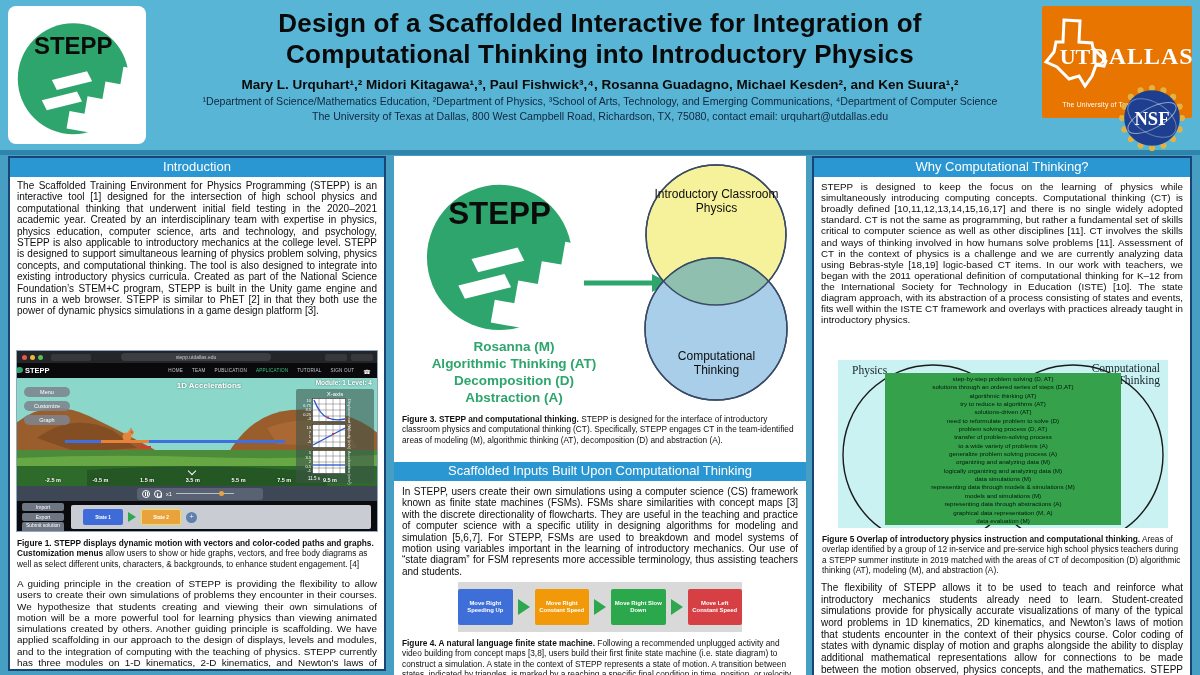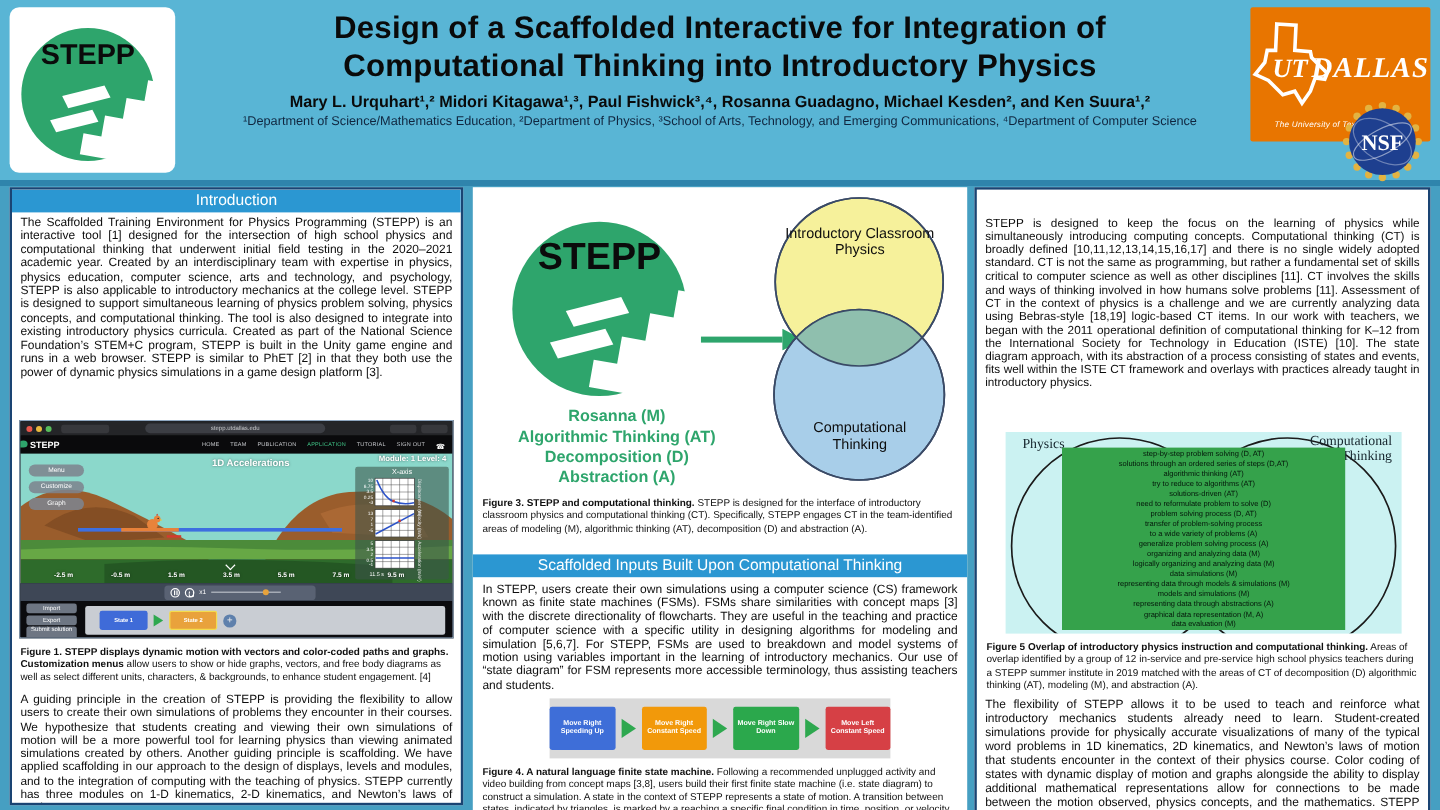--- a/index.html
+++ b/index.html
@@ -11,21 +11,21 @@
   .j{text-align:justify;}
   
   #hdr{position:absolute;left:0;top:0;width:1200px;height:150px;background:#59b5d5;}
   #hdr-divider{position:absolute;left:0;top:150px;width:1200px;height:5px;background:#2f84ac;}
   #stepp-box{position:absolute;left:8px;top:6px;width:138px;height:138px;background:#fff;border-radius:8px;
     display:flex;align-items:center;justify-content:center;}
   #title-wrap{position:absolute;left:160px;right:160px;top:8px;text-align:center;color:#0a0a0a;}
   .title-line{font-size:26px;font-weight:bold;line-height:31px;letter-spacing:.2px;}
   #authors{margin-top:7px;font-size:13.5px;font-weight:bold;}
   .affil{margin-top:3px;font-size:10.6px;color:#10263f;}
-  #utd-box{position:absolute;right:8px;top:6px;width:150px;height:112px;background:#e87500;border-radius:2px;overflow:hidden;font-style:italic;}
+  #utd-box{position:absolute;right:8px;top:6px;width:150px;height:112px;background:#e87500;border-radius:2px;overflow:hidden;}
   #utd-tagline{position:absolute;left:0;right:4px;bottom:10px;text-align:center;color:#fff;font-size:6.8px;letter-spacing:.2px;}
   #nsf-wrap{position:absolute;right:14px;top:84px;width:68px;height:68px;z-index:6;}
   
   .panel{position:absolute;top:156px;background:#fff;border:2px solid #1a4473;}
   #panel-left{left:8px;width:378px;height:515px;overflow:hidden;}
   #panel-center{left:394px;width:412px;height:521px;background:#fff;border:none;overflow:hidden;}
   #panel-right{left:812px;width:380px;height:521px;overflow:hidden;}
   .sech{position:absolute;left:0;right:0;top:0;height:19px;line-height:18px;background:#2b97d2;color:#fff;
     text-align:center;font-size:13px;}
   .body-txt{font-size:10px;line-height:1.14;color:#0d0d0d;}
@@ -126,20 +126,21 @@
         <path d="M22,70 L50,63 L54,71 L26,78 Z" fill="#ffffff"></path>
         <text x="47" y="33" text-anchor="middle" font-family="Liberation Sans, sans-serif" font-size="19" font-weight="bold" fill="#0b0b0b">STEPP</text>
       </svg>
     </div>
 
     <div id="title-wrap">
       <div class="title-line">Design of a Scaffolded Interactive for Integration of</div>
       <div class="title-line">Computational Thinking into Introductory Physics</div>
       <div id="authors">Mary L. Urquhart¹,² Midori Kitagawa¹,³, Paul Fishwick³,⁴, Rosanna Guadagno, Michael Kesden², and Ken Suura¹,²</div>
       <div class="affil">¹Department of Science/Mathematics Education, ²Department of Physics, ³School of Arts, Technology, and Emerging Communications, ⁴Department of Computer Science</div>
+      <div class="affil">The University of Texas at Dallas, 800 West Campbell Road, Richardson, TX, 75080,  contact email: urquhart@utdallas.edu</div>
     </div>
 
     <div id="utd-box">
       <svg width="150" height="112" viewBox="0 0 150 112">
         <path d="M22,14 L38,15 L37,36 L50,37 L51,42 L64,55 L62,60 L54,59 L50,70 L43,80 L37,70 L27,73 L15,61 L4,56 L12,46 L14,36 L21,36 Z" fill="none" stroke="#ffffff" stroke-width="3"></path>
         <text x="33" y="58" text-anchor="middle" font-family="Liberation Serif, serif" font-size="22" font-weight="bold" fill="#ffffff">UT</text>
         <text x="100" y="58" text-anchor="middle" font-family="Liberation Serif, serif" font-size="24" font-weight="bold" letter-spacing="1" fill="#ffffff">DALLAS</text>
       </svg>
       <div id="utd-tagline">The University of Texas at Dallas</div>
     </div>
@@ -380,20 +381,21 @@
       <div class="fsm-box fsm-green">Move Right Slow Down</div>
       <span class="tri-lg"></span>
       <div class="fsm-box fsm-red">Move Left Constant Speed</div>
     </div>
     <div id="fig4-cap" class="cap">
       <span class="b">Figure 4. A natural language finite state machine.</span><span> Following a recommended unplugged activity and video building from concept maps [3,8], users build their first finite state machine  (i.e. state diagram) to construct a simulation. A state in the context of STEPP represents a state of motion. A transition between states, indicated by triangles, is marked by a reaching a specific final condition in time, position, or velocity.</span>
     </div>
   </div>
 
   <div id="panel-right" class="panel">
+    <div class="sech">Why Computational Thinking?</div>
     <div id="why-p1" class="j">STEPP is designed to keep the focus on the learning of physics while simultaneously introducing computing concepts. Computational thinking (CT) is broadly defined [10,11,12,13,14,15,16,17] and there is no single widely adopted standard. CT is not the same as programming, but rather a fundamental set of skills critical to computer science as well as other disciplines [11].  CT involves the skills and ways of thinking involved in how humans solve problems [11]. Assessment of CT in the context of physics is a challenge and we are currently analyzing data using Bebras-style [18,19] logic-based CT items. In our work with teachers, we began with the 2011 operational definition of computational thinking for K–12 from the International Society for Technology in Education (ISTE) [10].  The state diagram approach, with its abstraction of a process consisting of states and events, fits well within the ISTE CT framework and overlays with practices already taught in introductory physics.</div>
     <div id="fig6">
       <svg width="330" height="168" viewBox="0 0 330 168">
         <circle cx="95" cy="95" r="90" fill="none" stroke="#1b1b1b" stroke-width="1.4"></circle>
         <circle cx="235" cy="95" r="90" fill="none" stroke="#1b1b1b" stroke-width="1.4"></circle>
       </svg>
       <div class="fig6-label" style="left:14px;top:4px;">Physics</div>
       <div class="fig6-label" style="right:8px;top:2px;text-align:right;">
         <div>Computational</div>
         <div>Thinking</div>

